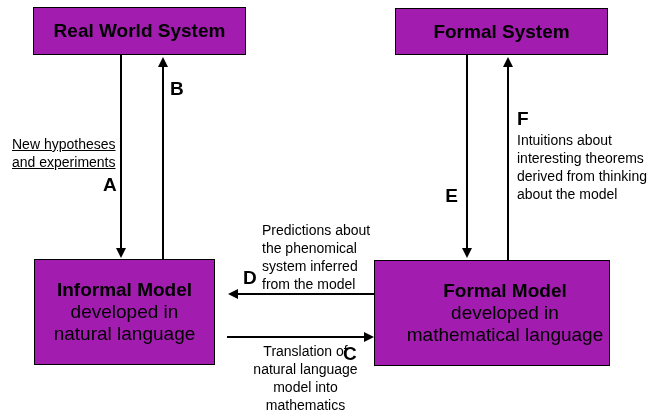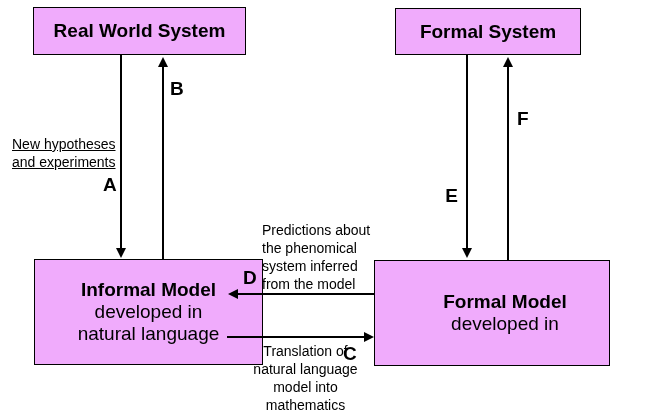--- a/index.html
+++ b/index.html
@@ -1,39 +1,39 @@
 <!DOCTYPE html>
 <html><head>
 <meta charset="utf-8">
 <style>
   html,body { margin:0; padding:0; background:#ffffff; }
   .canvas {
     position:relative; width:667px; height:420px; background:#ffffff;
     font-family:"Liberation Sans", sans-serif; color:#000000; overflow:hidden;
   }
   .box {
-    position:absolute; box-sizing:border-box; border:1px solid #000000; background:#f0abfc;
+    position:absolute; box-sizing:border-box; border:1px solid #000000; background:#a21caf;
     display:flex; flex-direction:column; align-items:center; justify-content:center;
     text-align:center; font-size:19px; line-height:22px;
   }
   .box-title { font-weight:bold; }
   .vline { position:absolute; width:2px; background:#000000; }
   .hline { position:absolute; height:2px; background:#000000; }
   .ah { position:absolute; width:0; height:0; }
   .ah-down  { border-left:5px solid transparent; border-right:5px solid transparent; border-top:10px solid #000; }
   .ah-up    { border-left:5px solid transparent; border-right:5px solid transparent; border-bottom:10px solid #000; }
   .ah-left  { border-top:5px solid transparent; border-bottom:5px solid transparent; border-right:10px solid #000; }
   .ah-right { border-top:5px solid transparent; border-bottom:5px solid transparent; border-left:10px solid #000; }
   .ann { position:absolute; font-size:14px; line-height:18px; white-space:pre-line; }
   .lbl { position:absolute; font-size:19px; font-weight:bold; line-height:19px; }
 
   
   .box-rws { left:33px;  top:7px;   width:213px; height:48px; }
-  .box-fs  { left:395px; top:8px;   width:186px; height:47px; }
-  .box-im  { left:34px;  top:259px; width:229px; height:106px; }
+  .box-fs  { left:395px; top:8px;   width:213px; height:47px; }
+  .box-im  { left:34px;  top:259px; width:181px; height:106px; }
   .box-fm  { left:374px; top:260px; width:236px; height:106px;padding-left:26px; }
 
   
   .vline-a { left:120px; top:55px; height:193px; }
   .ah-a    { left:116px; top:248px; }
   .ann-a   { left:12px;  top:135px; width:120px;text-decoration:underline; }
   .lbl-a   { left:103px; top:175px; }
 
   
   .vline-b { left:162px; top:67px; height:192px; }
@@ -79,39 +79,44 @@
 
   <div class="box box-im">
     <div class="box-title">Informal Model</div>
     <div>developed in</div>
     <div>natural language</div>
   </div>
 
   <div class="box box-fm">
     <div class="box-title">Formal Model</div>
     <div>developed in</div>
+    <div>mathematical language</div>
   </div>
 
   <div class="vline vline-a"></div>
   <div class="ah ah-down ah-a"></div>
   <div class="ann ann-a">New hypotheses
 and experiments</div>
   <div class="lbl lbl-a">A</div>
 
   <div class="vline vline-b"></div>
   <div class="ah ah-up ah-b"></div>
   <div class="lbl lbl-b">B</div>
 
   <div class="vline vline-e"></div>
   <div class="ah ah-down ah-e"></div>
   <div class="lbl lbl-e">E</div>
 
   <div class="vline vline-f"></div>
   <div class="ah ah-up ah-f"></div>
   <div class="lbl lbl-f">F</div>
+  <div class="ann ann-f">Intuitions about
+interesting theorems
+derived from thinking
+about the model</div>
 
   <div class="hline hline-d"></div>
   <div class="ah ah-left ah-d"></div>
   <div class="ann ann-d">Predictions about
 the phenomical
 system inferred
 from the model</div>
   <div class="lbl lbl-d">D</div>
 
   <div class="hline hline-c"></div>

